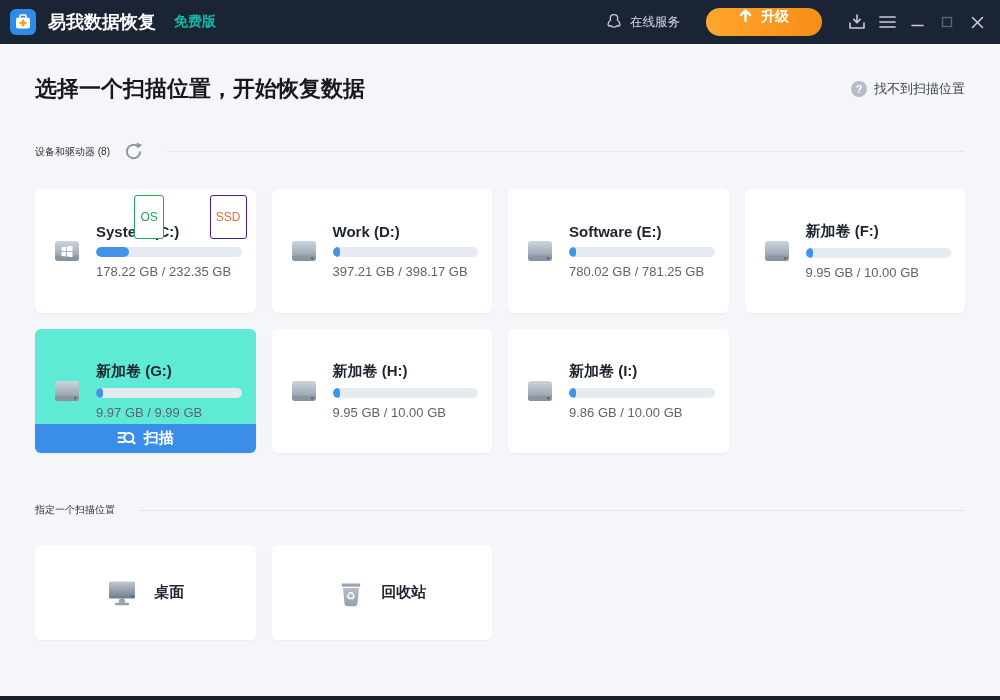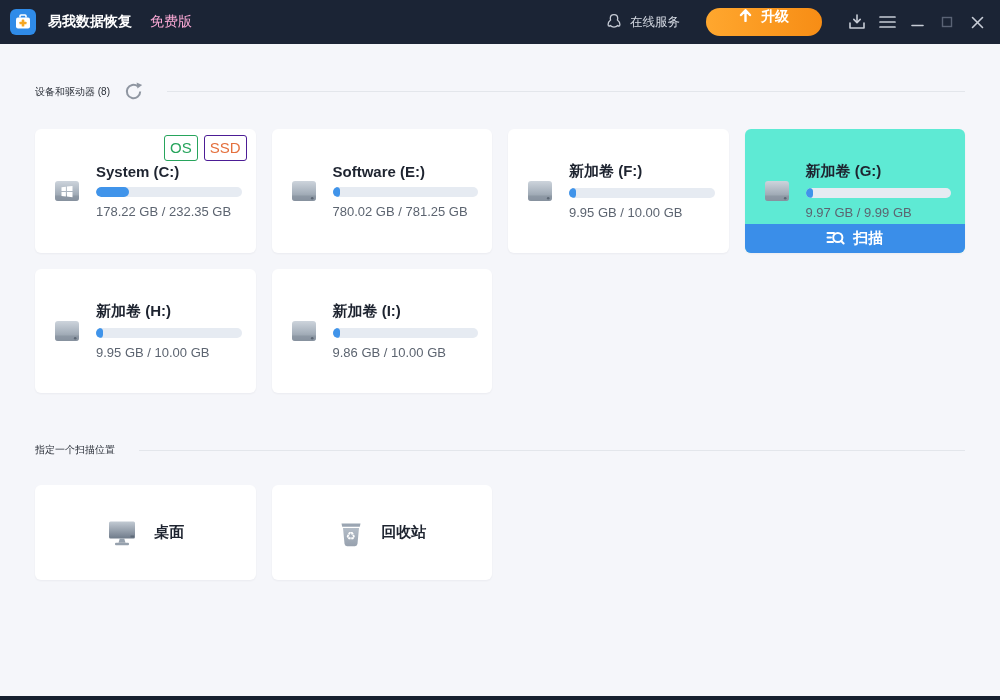--- a/index.html
+++ b/index.html
@@ -5,22 +5,22 @@
   html,body{margin:0;padding:0;}
   body{
     width:1000px;height:700px;position:relative;overflow:hidden;
     background:#f5f6fa;
     font-family:"Liberation Sans","DejaVu Sans",sans-serif;
     -webkit-font-smoothing:antialiased;
   }
   
   .titlebar{height:44px;background:#1b2435;display:flex;align-items:center;padding:0 14px 0 10px;box-sizing:border-box;}
   .app-icon{width:26px;height:26px;border-radius:6px;background:#2f8be8;display:flex;align-items:center;justify-content:center;margin-right:12px;flex:0 0 auto;}
-  .app-title{color:#ffffff;font-size:14px;font-weight:700;}
-  .edition{color:#f9a8d4;font-size:14px;font-weight:400;margin-left:18px;}
+  .app-title{color:#ffffff;font-size:18px;font-weight:700;}
+  .edition{color:#14b8a6;font-size:14px;font-weight:700;margin-left:18px;}
   .tb-right{margin-left:auto;display:flex;align-items:center;}
   .online{display:flex;align-items:center;gap:7px;color:#d4d9e2;font-size:12.5px;cursor:pointer;}
   .upgrade-btn{height:28px;padding:0 33px;margin-left:26px;border-radius:14px;border:none;
     background:linear-gradient(90deg,#ffa72e,#f78d15);display:flex;align-items:flex-start;gap:9px;
     color:#fff;font-weight:700;font-size:14px;cursor:pointer;font-family:inherit;}
   .tb-ic{display:flex;align-items:center;justify-content:center;width:30px;height:30px;cursor:pointer;}
   .tb-save{margin-left:20px;}
   .tb-close{margin-right:-6px;}
   
   .content{padding:0 35px;box-sizing:border-box;}
@@ -31,21 +31,21 @@
     display:flex;align-items:center;justify-content:center;}
   .section-head{display:flex;align-items:center;margin-top:38px;font-size:10px;color:#2a2f38;}
   .refresh{margin-left:14px;display:flex;align-items:center;cursor:pointer;}
   .divider{flex:1;height:1px;background:#e3e6eb;margin-left:24px;}
   
   .grid4{display:grid;grid-template-columns:repeat(4,1fr);gap:16px;margin-top:28px;}
   .drive-card{position:relative;background:#fff;border-radius:6px;height:124px;cursor:pointer;
     box-shadow:0 1px 2px rgba(30,40,60,0.05);}
   .drive-card.hovered{background:#5eead4;}
   .badges{position:absolute;top:6px;right:9px;display:flex;gap:6px;}
-  .badge{font-size:15px;line-height:16px;padding:4px 5px;border-radius:3px;background:#fff;}
+  .badge{font-size:12px;line-height:16px;padding:13px 5px;border-radius:3px;background:#fff;margin-left:40px;}
   .badge-OS{color:#27a45c;border:1px solid #27a45c;}
   .badge-SSD{color:#e4703d;border:1px solid #4c1d95;}
   .drive-body{display:flex;align-items:center;height:100%;padding:0 14px 0 16px;gap:13px;box-sizing:border-box;}
   .icon-slot{flex:0 0 auto;display:flex;}
   .drive-info{flex:1;min-width:0;}
   .drive-name{font-size:15px;font-weight:700;color:#1e2430;margin-bottom:7px;white-space:nowrap;}
   .bar{height:10px;border-radius:5px;background:#e6ebf2;overflow:hidden;}
   .fill{height:100%;border-radius:5px;background:#4094ea;min-width:7px;}
   .fill-lost{background:linear-gradient(180deg,#f8d032,#edbd00);}
   .drive-size{font-size:13px;color:#5c6470;margin-top:7px;white-space:nowrap;}
@@ -135,20 +135,27 @@
     <span class="tb-ic tb-close">
       <svg width="13" height="13" viewBox="0 0 13 13" stroke="#c7ccd6" stroke-width="1.6" stroke-linecap="round">
         <line x1="1.5" y1="1.5" x2="11.5" y2="11.5"></line>
           <line x1="11.5" y1="1.5" x2="1.5" y2="11.5"></line>
       </svg>
     </span>
   </div>
 </div>
 
 <div class="content">
+  <div class="page-head">
+    <h1 class="page-title">选择一个扫描位置，开始恢复数据</h1>
+    <div class="help">
+      <span class="help-ic">?</span>
+      <span>找不到扫描位置</span>
+    </div>
+  </div>
 
   <div class="section-head">
     <span>设备和驱动器 (8)</span>
     <span class="refresh">
       <svg width="19" height="19" viewBox="0 0 19 19">
         <path d="M16.2 9.5 a6.7 6.7 0 1 1 -2.4-5.15" fill="none" stroke="#8f96a1" stroke-width="2"></path>
         <path d="M12.6 0.6 l5.6 2.4 -4.8 3.5 z" fill="#8f96a1"></path>
       </svg>
     </span>
     <span class="divider"></span>
@@ -172,20 +179,39 @@
       <path d="M15.9 17.1 h5.6 v5.2 l-5.6 -0.7 z"></path>
     </g>
   </svg>
 </span>
       <div class="drive-info">
         <div class="drive-name">System (C:)</div>
         <div class="bar">
           <div class="fill" style="width: 23%;"></div>
         </div>
         <div class="drive-size">178.22 GB / 232.35 GB</div>
+      </div>
+    </div>
+  </div>
+      <div class="drive-card">
+    <div class="badges"></div>
+    <div class="drive-body">
+      <span class="icon-slot">
+  <svg width="32" height="32" viewBox="0 0 32 32">
+    <rect x="4" y="6" width="24" height="20" rx="3" fill="url(#driveGrad)"></rect>
+    <path d="M4 20.5 h24 v2.5 a3 3 0 0 1 -3 3 h-18 a3 3 0 0 1 -3 -3 z" fill="#838e9b" opacity="0.55"></path>
+    <circle cx="24.2" cy="23.2" r="1.3" fill="#5c6774"></circle>
+  </svg>
+</span>
+      <div class="drive-info">
+        <div class="drive-name">Work (D:)</div>
+        <div class="bar">
+          <div class="fill" style="width: 2.5%;"></div>
+        </div>
+        <div class="drive-size">397.21 GB / 398.17 GB</div>
       </div>
     </div>
   </div>
       <div class="drive-card">
     <div class="badges"></div>
     <div class="drive-body">
       <span class="icon-slot">
   <svg width="32" height="32" viewBox="0 0 32 32">
     <rect x="4" y="6" width="24" height="20" rx="3" fill="url(#driveGrad)"></rect>
     <path d="M4 20.5 h24 v2.5 a3 3 0 0 1 -3 3 h-18 a3 3 0 0 1 -3 -3 z" fill="#838e9b" opacity="0.55"></path>

